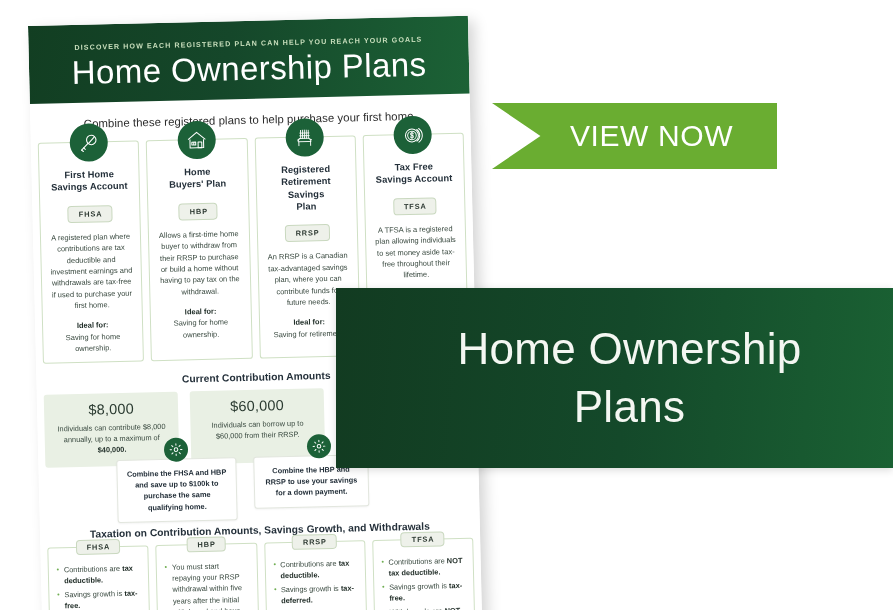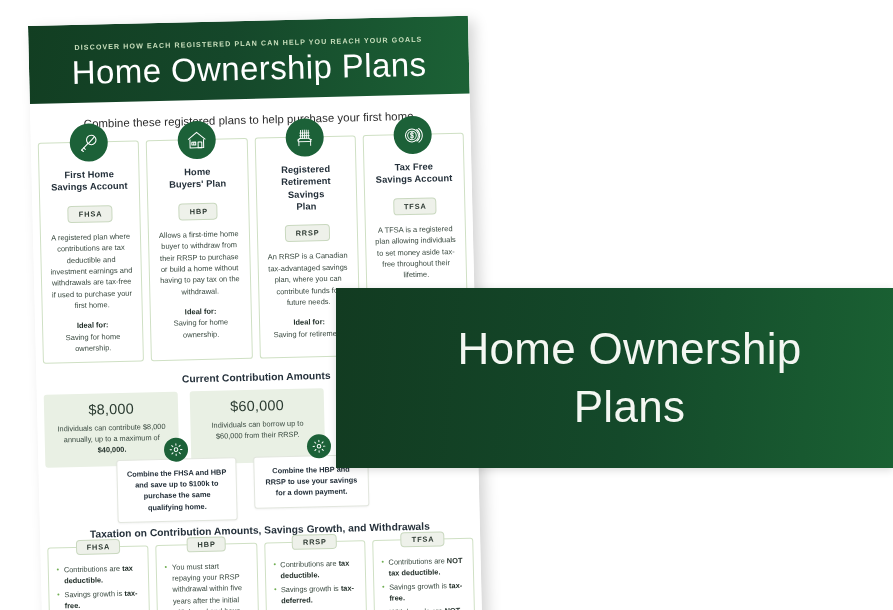--- a/index.html
+++ b/index.html
@@ -472,19 +472,22 @@
             <li><span>Contributions are </span><b>NOT tax deductible.</b></li>
             <li><span>Savings growth is </span><b>tax-free.</b></li>
             <li><span>Withdrawals are </span><b>NOT taxable.</b></li>
           </ul>
         </div>
       </div>
 
     </div>
   </div>
 
+  <div id="view-now">
+    <span>VIEW NOW</span>
+  </div>
 
   <div id="title-overlay">
     <div class="ov-text">Home Ownership
 Plans</div>
   </div>
 
 </div>
 
 </body></html>

